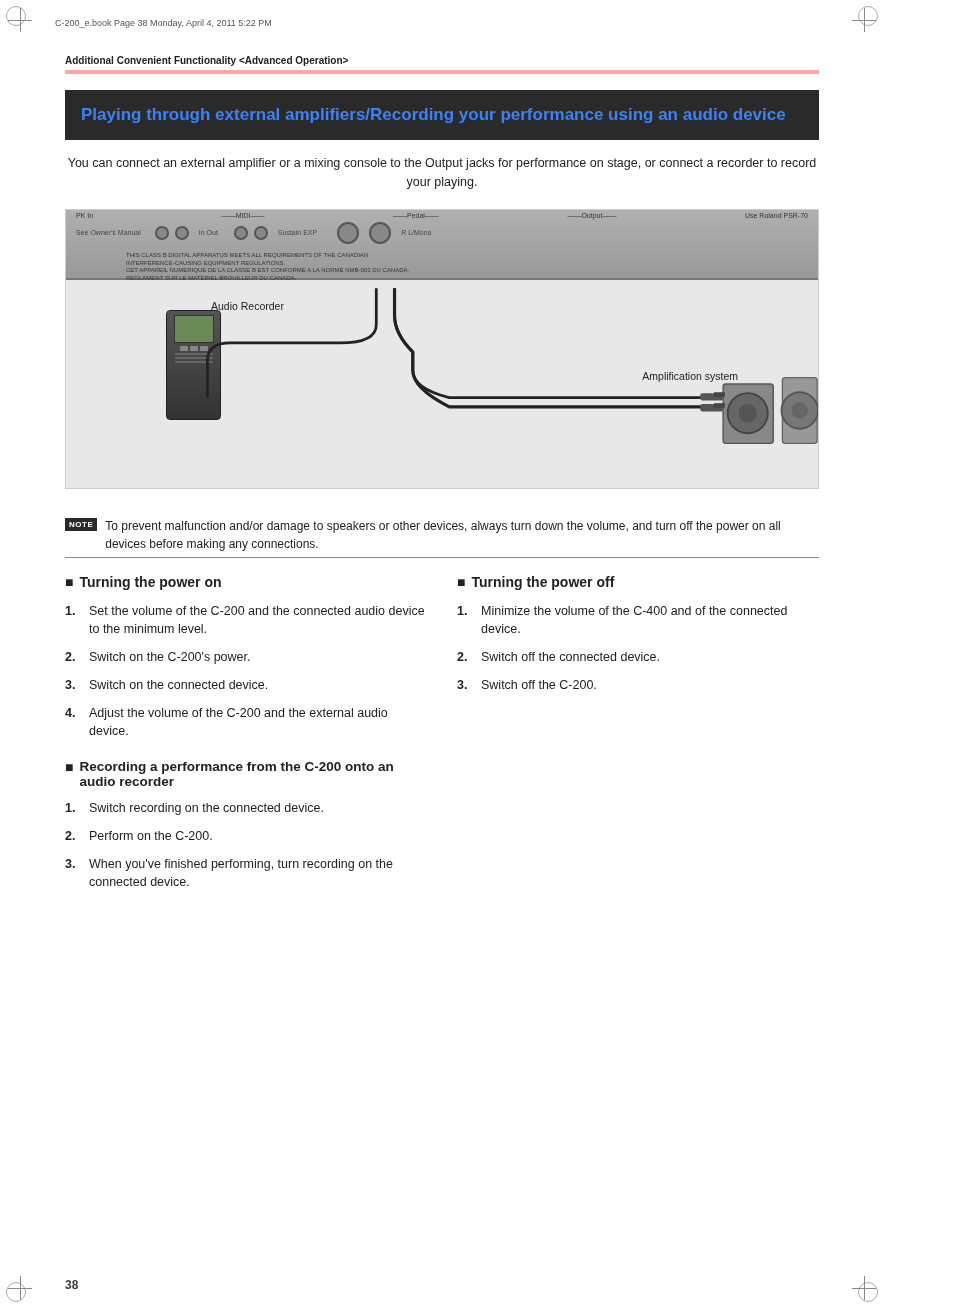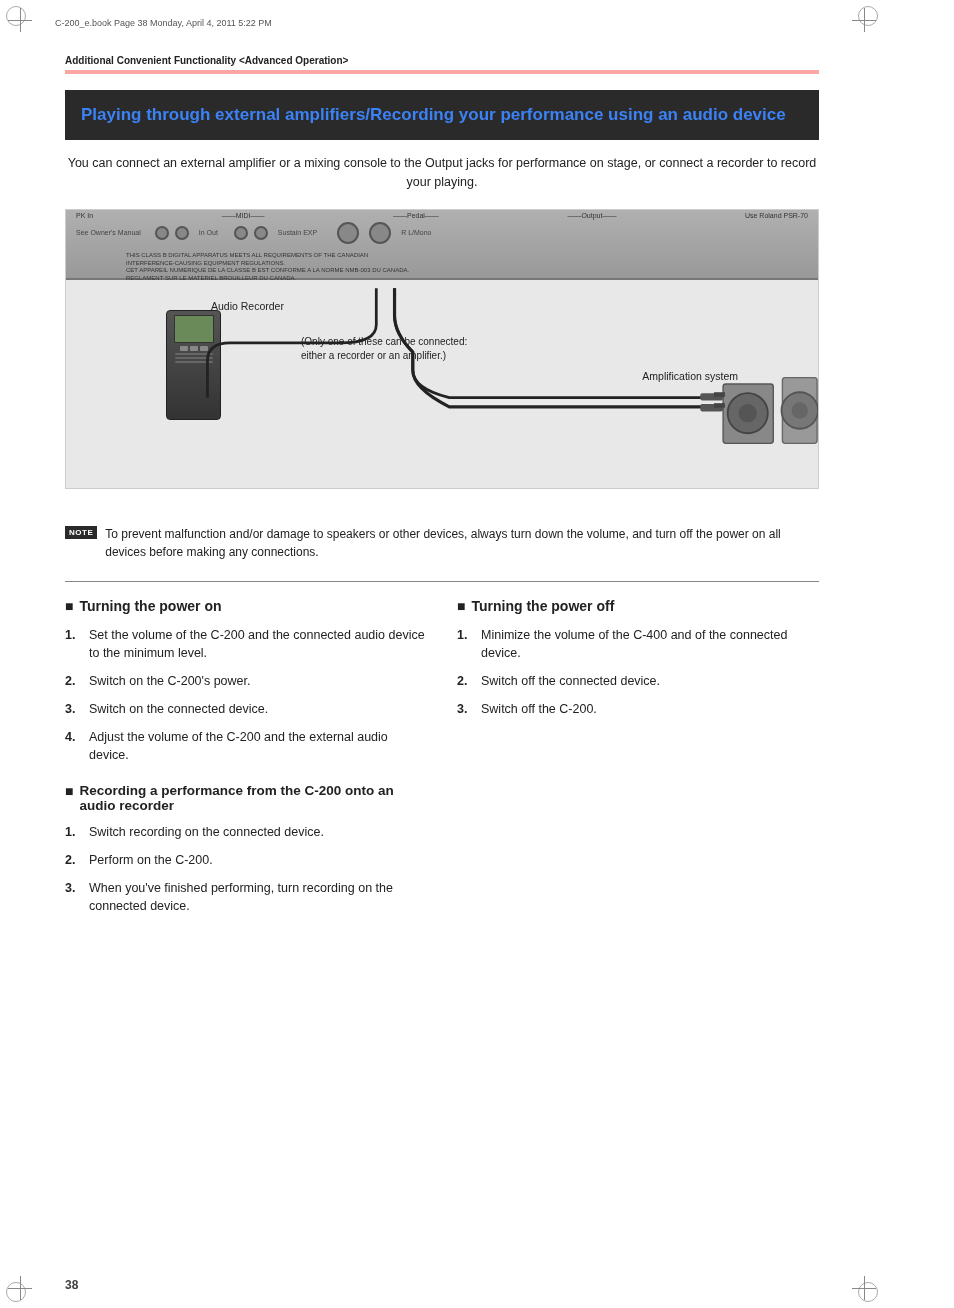--- a/index.html
+++ b/index.html
@@ -72,21 +72,21 @@
       color: #222;
       text-align: center;
     }
 
     
     .diagram-container {
       border: 1px solid #ccc;
       background: #e8e8e8;
       position: relative;
       height: 280px;
-      margin-bottom: 36px;
+      margin-bottom: 28px;
       overflow: hidden;
     }
 
     
     .keyboard-strip {
       position: absolute;
       top: 0;
       left: 0;
       right: 0;
       height: 70px;
@@ -226,21 +226,21 @@
       right: 80px;
       font-size: 10.5px;
       color: #222;
     }
 
     
     .note-box {
       display: flex;
       align-items: flex-start;
       gap: 8px;
-      margin-bottom: 20px;
+      margin-bottom: 4px;
     }
 
     .note-icon {
       background: #2a2a2a;
       color: #fff;
       font-size: 8px;
       font-weight: bold;
       padding: 2px 4px;
       white-space: nowrap;
       margin-top: 1px;
@@ -466,23 +466,20 @@
           <circle cx="747" cy="137" r="10" fill="#555"></circle>
 
           <rect x="785" y="98" width="38" height="72" rx="3" fill="#999" stroke="#666" stroke-width="1.5"></rect>
           <circle cx="804" cy="134" r="20" fill="#777" stroke="#555" stroke-width="2"></circle>
           <circle cx="804" cy="134" r="9" fill="#666"></circle>
 
           <rect x="710" y="114" width="12" height="5" fill="#444"></rect>
           <rect x="710" y="126" width="12" height="5" fill="#444"></rect>
         </svg>
 
-        <div class="annotation-bubble">
-          <span>(Only one of these can be connected: either a recorder or an amplifier.)</span>
-        </div>
 
         <div class="amp-label">Amplification system</div>
       </div>
     </div>
 
     <div class="note-box">
       <div class="note-icon">NOTE</div>
       <div class="note-text">To prevent malfunction and/or damage to speakers or other devices, always turn down the volume, and turn off the power on all devices before making any connections.</div>
     </div>
 

